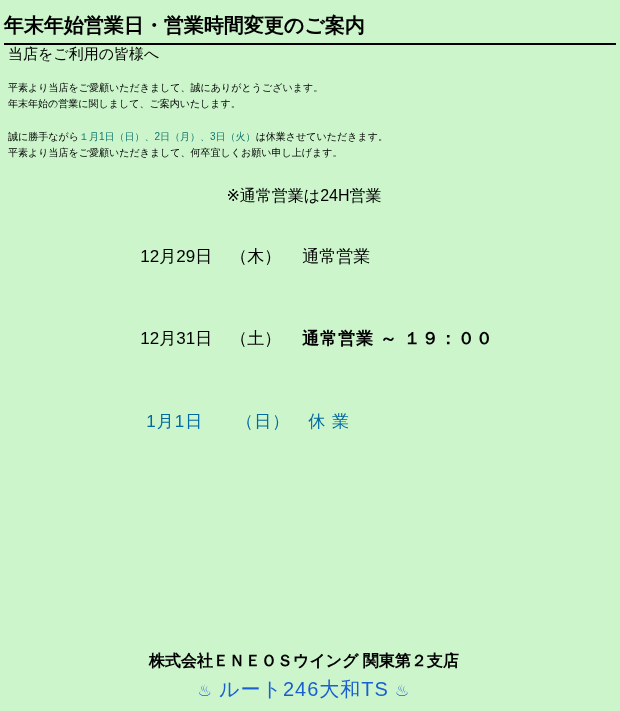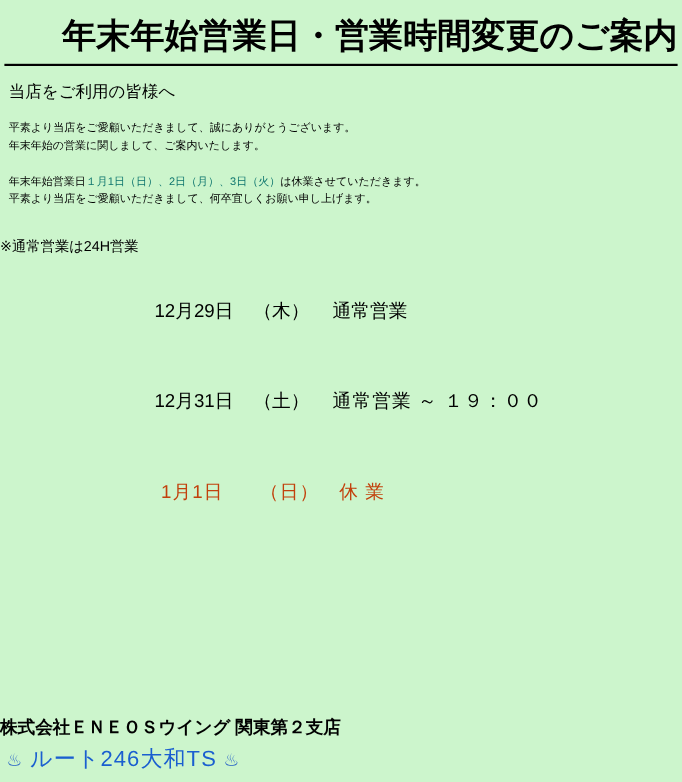--- a/index.html
+++ b/index.html
@@ -16,50 +16,50 @@
     position: relative;
   }
   .page {
     width: 620px;
     height: 711px;
     box-sizing: border-box;
     padding: 0;
     position: relative;
   }
   .title {
-    text-align: right;
-    font-size: 31px;
+    text-align: left;
+    font-size: 20px;
     font-weight: bold;
     letter-spacing: 0px;
     padding-top: 12px;
     padding-bottom: 4px;
     border-bottom: 2px solid #000;
     margin: 0 4px 0 4px;
   }
   .greeting {
     font-size: 15px;
-    padding: 14px 0 0 8px;
+    padding: 0 0 0 8px;
   }
   .para {
     font-size: 10px;
     padding: 0 0 0 8px;
     line-height: 1.55;
   }
   .block1 {
     padding-top: 16px;
   }
   .block2 {
     padding-top: 18px;
   }
   .red {
     color: #0f766e;
   }
   .note {
-    font-size: 13px;
-    text-align: left;
+    font-size: 16px;
+    text-align: center;
     padding-right: 12px;
     padding-top: 26px;
   }
   .schedule {
     margin: 8px 0 0 0;
     padding-left: 112px;
     font-size: 17px;
     line-height: 1.62;
   }
   .row {
@@ -70,32 +70,33 @@
     width: 90px;
   }
   .row .day {
     display: inline-block;
     width: 72px;
   }
   .row .status {
     display: inline-block;
   }
   .row.holiday {
-    color: #c2410c;
+    color: #0369a1;
     letter-spacing: 1px;
   }
   .row.bigtime .status {
     letter-spacing: 1px;
+    font-weight: bold;
   }
   .footer-block {
     position: absolute;
     left: 0;
     right: 0;
     bottom: 8px;
-    text-align: left;
+    text-align: center;
     padding-right: 12px;
   }
   .company {
     font-size: 16px;
     font-weight: bold;
     padding-bottom: 4px;
   }
   .route {
     font-size: 20px;
     font-weight: normal;
@@ -118,21 +119,21 @@
   <div class="title">年末年始営業日・営業時間変更のご案内</div>
 
   <div class="greeting">当店をご利用の皆様へ</div>
 
   <div class="para block1">
     <div>平素より当店をご愛顧いただきまして、誠にありがとうございます。</div>
     <div>年末年始の営業に関しまして、ご案内いたします。</div>
   </div>
 
   <div class="para block2">
-    <div><span>年末年始営業日</span><span class="red">１月1日（日）、2日（月）、3日（火）</span><span>は休業させていただきます。</span></div>
+    <div><span>誠に勝手ながら</span><span class="red">１月1日（日）、2日（月）、3日（火）</span><span>は休業させていただきます。</span></div>
     <div>平素より当店をご愛顧いただきまして、何卒宜しくお願い申し上げます。</div>
   </div>
 
   <div class="note">※通常営業は24H営業</div>
 
   <div class="schedule">
     <div class="row">
       <span class="date">12月29日</span><span class="day">（木）</span><span class="status">通常営業</span>
     </div>
     <div class="row bigtime">

